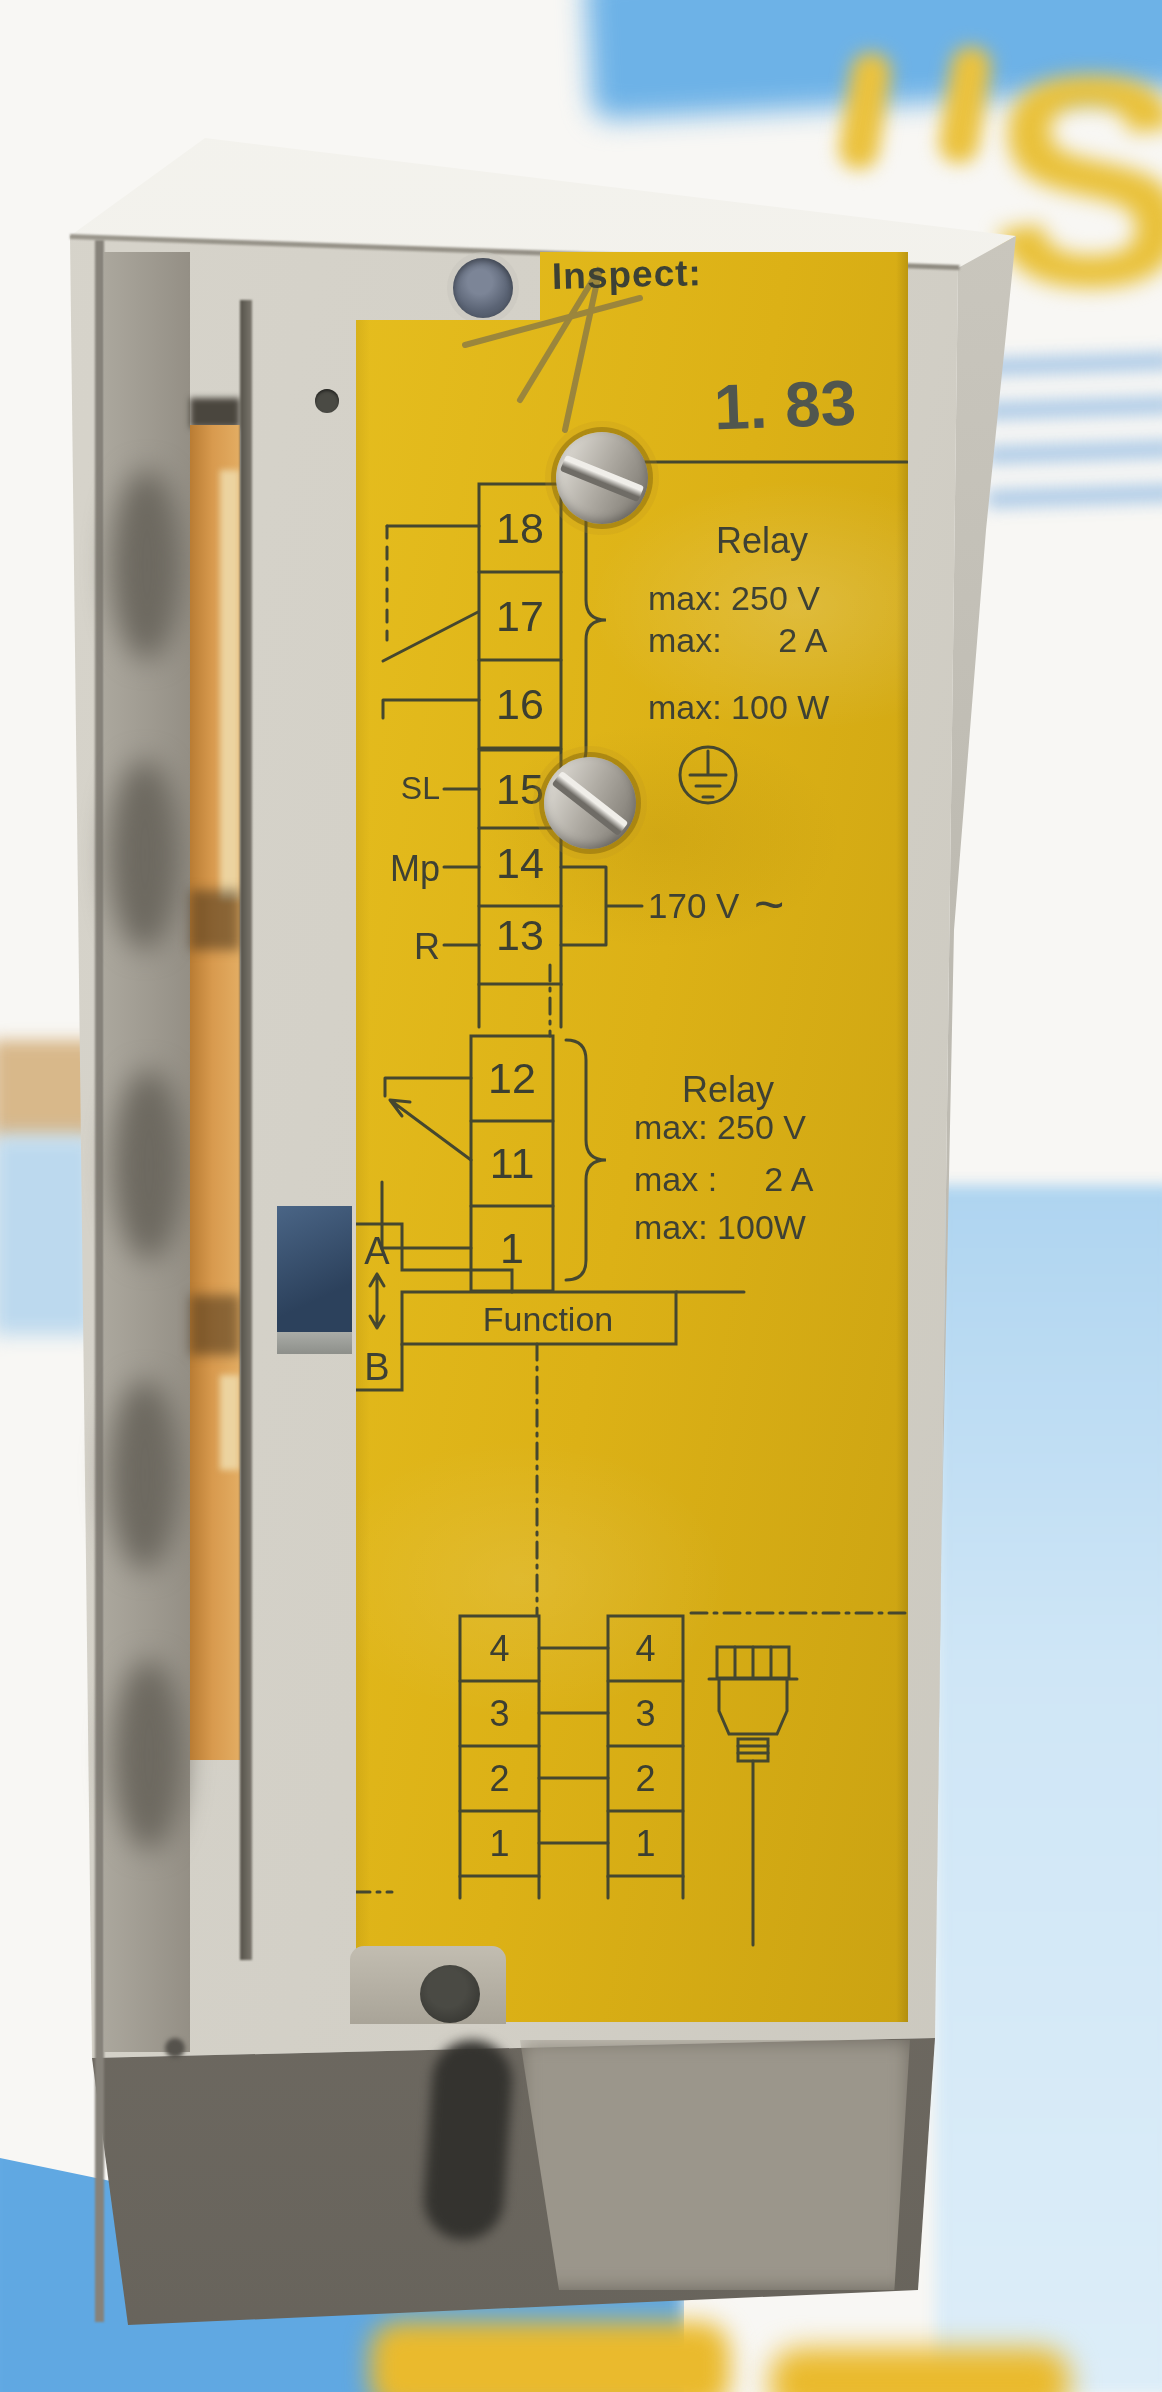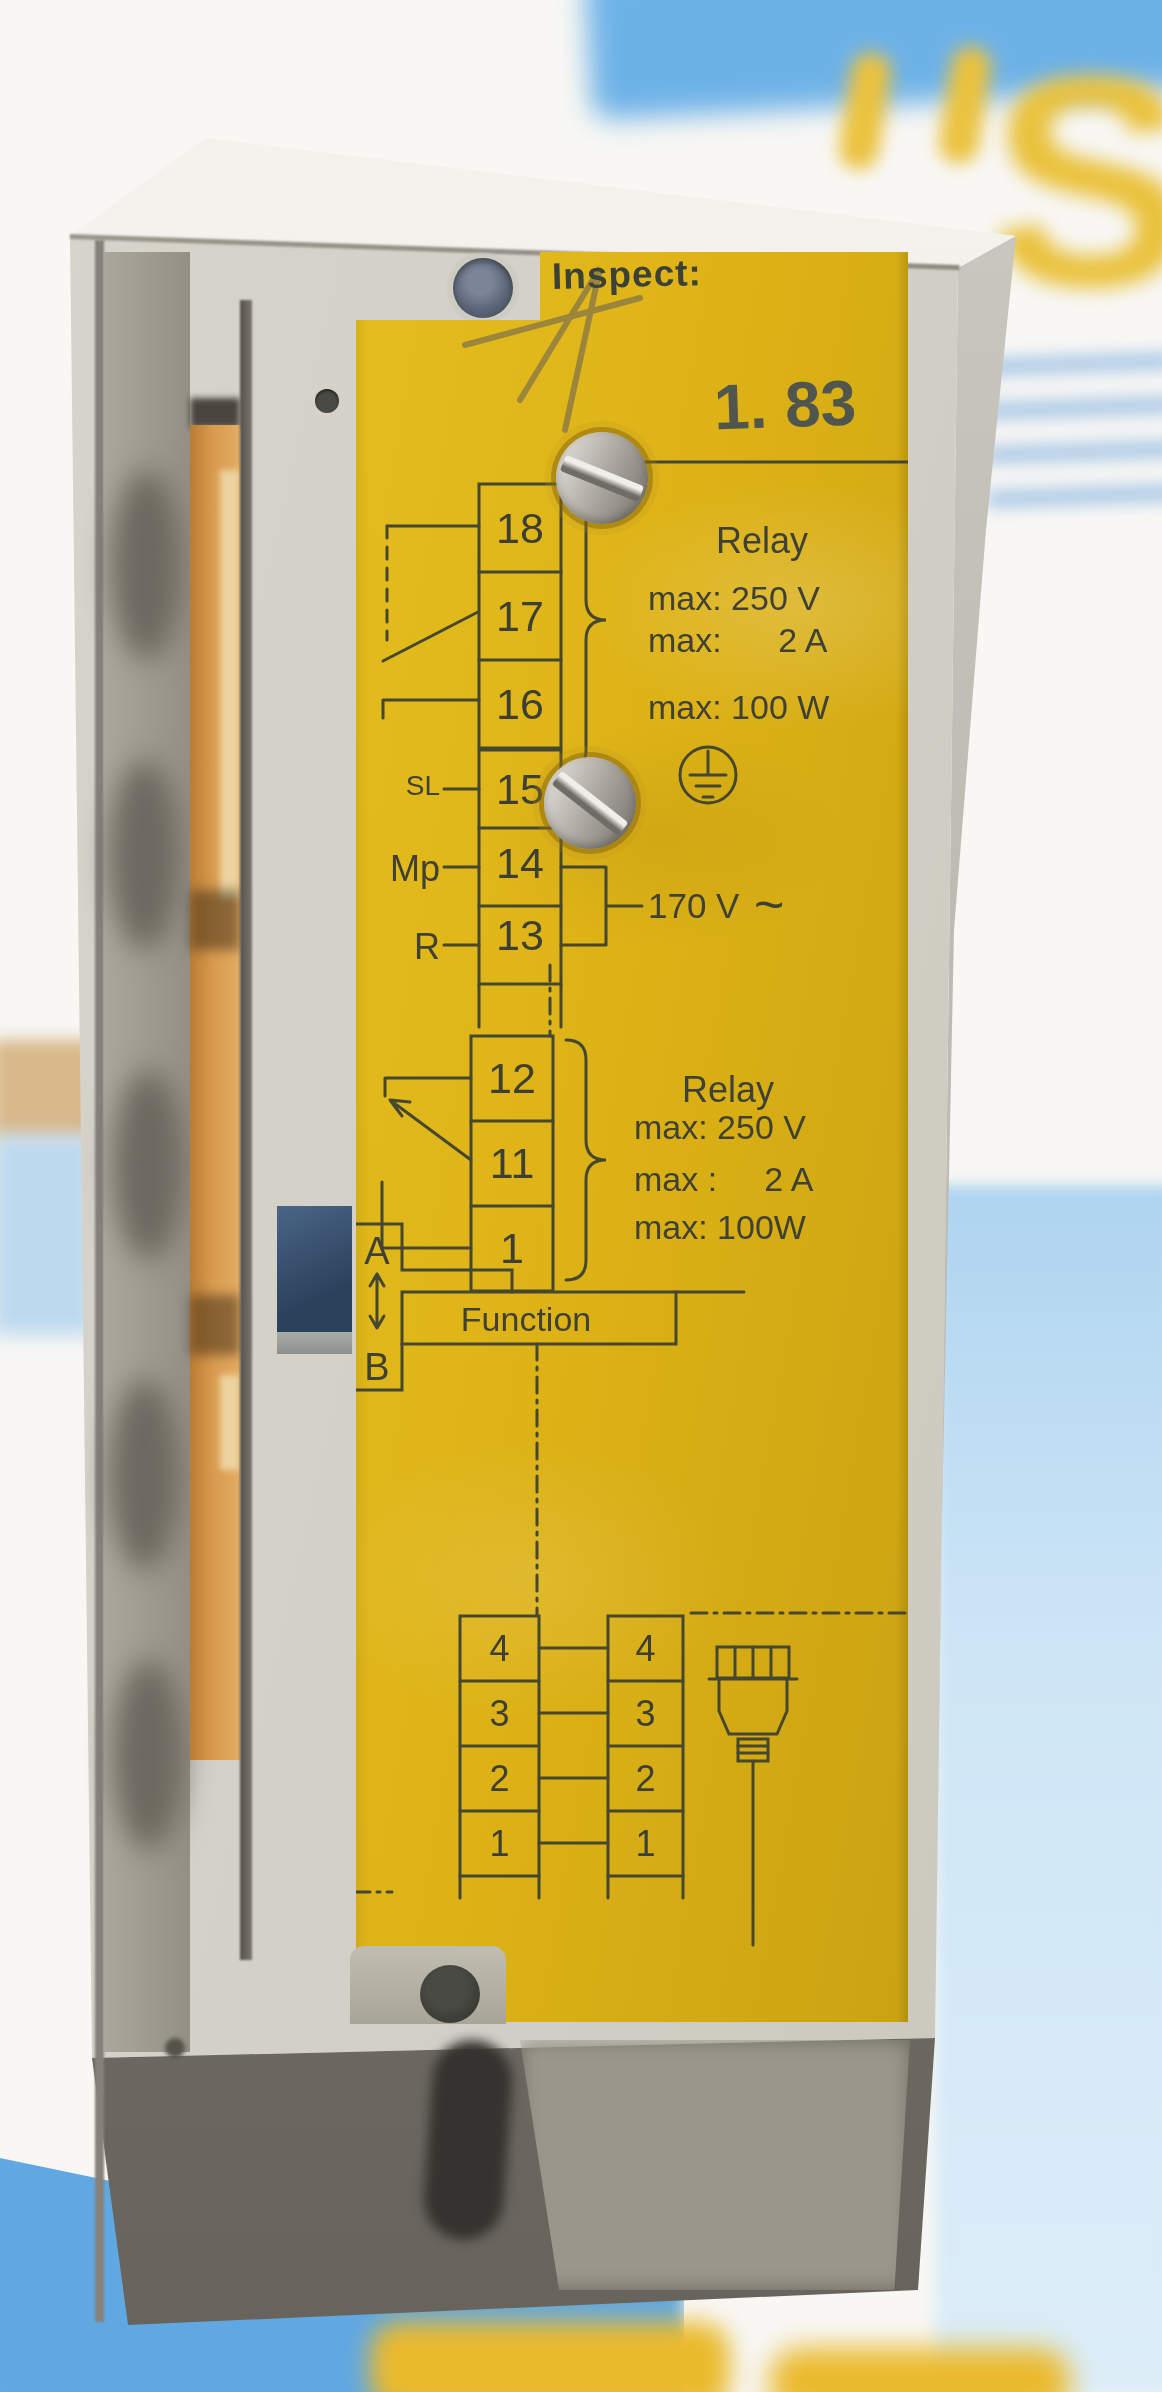--- a/index.html
+++ b/index.html
@@ -218,42 +218,42 @@
 
     <div class="t num" style="left:123px;top:232px;width:82px;height:88px;">18</div>
     <div class="t num" style="left:123px;top:320px;width:82px;height:88px;">17</div>
     <div class="t num" style="left:123px;top:408px;width:82px;height:88px;">16</div>
 
     <div class="t" style="left:336px;top:268px;width:140px;text-align:center;font-size:36px;">Relay</div>
     <div class="t" style="left:292px;top:327px;font-size:34px;">max: 250 V</div>
     <div class="t" style="left:292px;top:369px;font-size:34px;">max:      2 A</div>
     <div class="t" style="left:292px;top:436px;font-size:34px;">max: 100 W</div>
 
-    <div class="t" style="left:16px;top:518px;width:68px;text-align:right;font-size:28px;">SL</div>
+    <div class="t" style="left:16px;top:518px;width:68px;text-align:right;font-size:32px;">SL</div>
     <div class="t" style="left:16px;top:596px;width:68px;text-align:right;font-size:36px;">Mp</div>
     <div class="t" style="left:16px;top:674px;width:68px;text-align:right;font-size:36px;">R</div>
     <div class="t num" style="left:123px;top:498px;width:82px;height:78px;">15</div>
     <div class="t num" style="left:123px;top:576px;width:82px;height:70px;">14</div>
     <div class="t num" style="left:123px;top:654px;width:82px;height:58px;">13</div>
 
     <div class="t" style="left:292px;top:634px;font-size:35px;">170 V</div>
     <div class="t" style="left:398px;top:622px;font-size:52px;">~</div>
 
     <div class="t num" style="left:115px;top:784px;width:82px;height:85px;">12</div>
     <div class="t num" style="left:115px;top:869px;width:82px;height:85px;">11</div>
     <div class="t num" style="left:115px;top:954px;width:82px;height:85px;">1</div>
 
     <div class="t" style="left:302px;top:817px;width:140px;text-align:center;font-size:36px;">Relay</div>
     <div class="t" style="left:278px;top:856px;font-size:34px;">max: 250 V</div>
     <div class="t" style="left:278px;top:908px;font-size:34px;">max :     2 A</div>
     <div class="t" style="left:278px;top:956px;font-size:34px;">max: 100W</div>
 
     <div class="t" style="left:2px;top:978px;width:38px;text-align:center;font-size:38px;">A</div>
     <div class="t" style="left:2px;top:1094px;width:38px;text-align:center;font-size:38px;">B</div>
-    <div class="t" style="left:46px;top:1048px;width:248px;text-align:center;font-size:34px;">Function</div>
+    <div class="t" style="left:46px;top:1048px;width:248px;text-align:center;font-size:34px;padding-left:22px;">Function</div>
 
     <div class="t num" style="left:104px;top:1364px;width:79px;height:65px;font-size:36px;">4</div>
     <div class="t num" style="left:104px;top:1429px;width:79px;height:65px;font-size:36px;">3</div>
     <div class="t num" style="left:104px;top:1494px;width:79px;height:65px;font-size:36px;">2</div>
     <div class="t num" style="left:104px;top:1559px;width:79px;height:65px;font-size:36px;">1</div>
     <div class="t num" style="left:252px;top:1364px;width:75px;height:65px;font-size:36px;">4</div>
     <div class="t num" style="left:252px;top:1429px;width:75px;height:65px;font-size:36px;">3</div>
     <div class="t num" style="left:252px;top:1494px;width:75px;height:65px;font-size:36px;">2</div>
     <div class="t num" style="left:252px;top:1559px;width:75px;height:65px;font-size:36px;">1</div>
 

